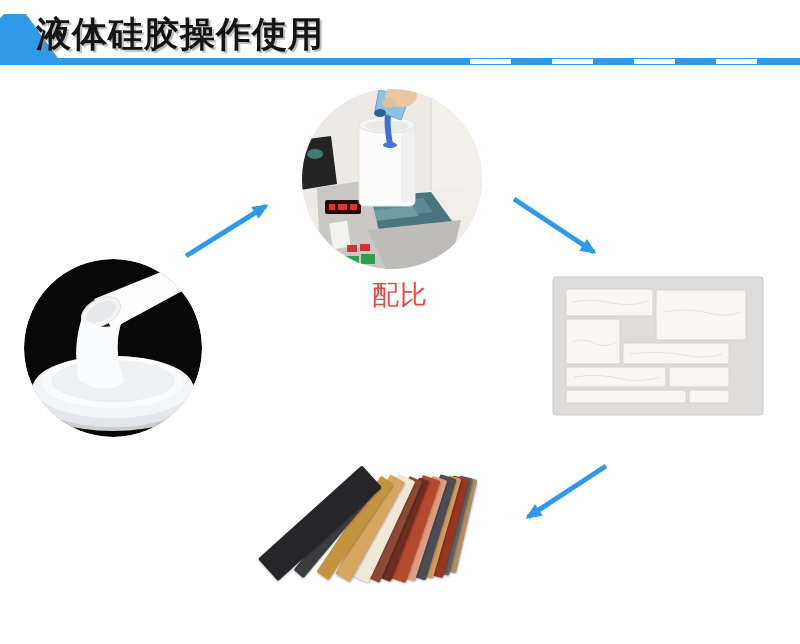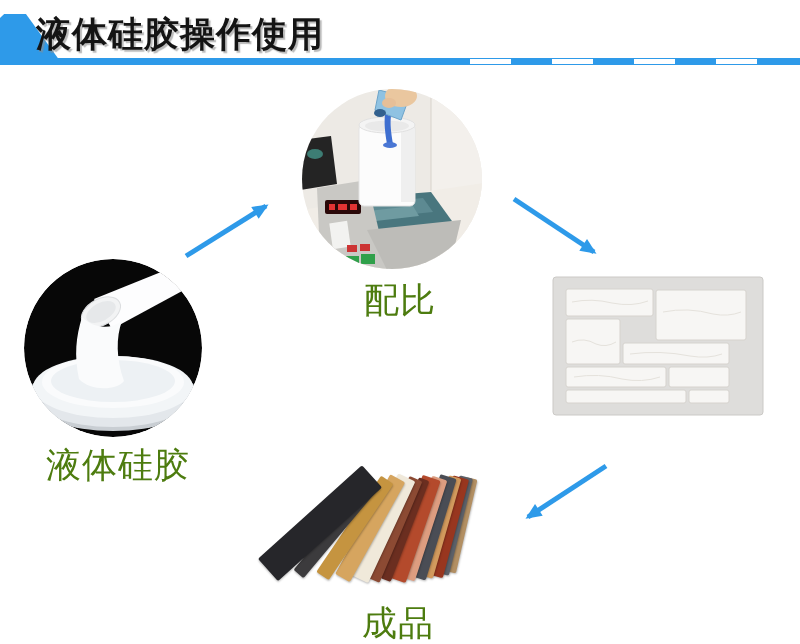--- a/index.html
+++ b/index.html
@@ -24,21 +24,21 @@
     position:absolute; left:0; top:58px; width:800px; height:7px;
     background:var(--accent);
   }
   .bar-seg {
     position:absolute; top:1px; height:5px; width:41px; background:#fff;
   }
   
   .fig { position:absolute; }
   .step-label {
     position:absolute; width:180px; text-align:center;
-    font-size:35px; color:#4d7c0f; letter-spacing:1px; white-space:nowrap;
+    font-size:27px; color:#ef4444; letter-spacing:1px; white-space:nowrap;
   }
   #arrows { position:absolute; left:0; top:0; pointer-events:none; }
   #arrows line { stroke:var(--accent); stroke-width:5; }
   #arrows .ah { fill:var(--accent); }
   
   #fan { position:absolute; left:252px; top:458px; width:280px; height:140px; }
   .strip {
     position:absolute; border-radius:2px;
     box-shadow:1px 1px 2px rgba(0,0,0,.25);
   }
@@ -88,21 +88,20 @@
       <g>
         <polygon points="140,12 158,30 166,25 150,6" fill="#b7babd"></polygon>
         <polygon points="70,40 142,11 160,31 88,70" fill="#fdfdfe"></polygon>
         <ellipse cx="77" cy="53" rx="21" ry="13" transform="rotate(-28 77 53)" fill="#f2f3f4" stroke="#dcdee0"></ellipse>
         <ellipse cx="77" cy="53" rx="16" ry="9" transform="rotate(-28 77 53)" fill="#e6e8ea"></ellipse>
       </g>
 
       <path d="M58,58 C52,78 50,96 55,120 C66,132 92,132 100,122 C92,100 92,78 98,62 C84,72 68,68 58,58 Z" fill="#fafbfc"></path>
     </g>
   </svg>
-  <div class="step-label" style="left:28px; top:442px">液体硅胶</div>
 
   <svg class="fig" style="left:301px; top:88px" width="182" height="182" viewBox="0 0 182 182">
     <defs>
         <clipPath id="c2">
           <circle cx="91" cy="91" r="90"></circle>
         </clipPath>
       </defs>
     <g clip-path="url(#c2)">
       <rect width="182" height="182" fill="#edeae5"></rect>
       <rect x="130" width="52" height="182" fill="#f3f0ec"></rect>
@@ -188,15 +187,14 @@
       <div class="strip" style="left: 114px; top: 12px; width: 14px; height: 110px; background: rgb(140, 74, 51); transform: rotate(23deg); transform-origin: 50% 100%; z-index: 15;"></div>
       <div class="strip" style="left: 127.5px; top: 14px; width: 11px; height: 108px; background: rgb(107, 46, 32); transform: rotate(21deg); transform-origin: 50% 100%; z-index: 14;"></div>
       <div class="strip" style="left: 134.5px; top: 14px; width: 19px; height: 108px; background: rgb(180, 74, 44); transform: rotate(19deg); transform-origin: 50% 100%; z-index: 13;"></div>
       <div class="strip" style="left: 147px; top: 15px; width: 16px; height: 106px; background: rgb(221, 157, 128); transform: rotate(18deg); transform-origin: 50% 100%; z-index: 12;"></div>
       <div class="strip" style="left: 156.5px; top: 14px; width: 17px; height: 106px; background: rgb(74, 77, 85); transform: rotate(17deg); transform-origin: 50% 100%; z-index: 11;"></div>
       <div class="strip" style="left: 167.5px; top: 15px; width: 13px; height: 104px; background: rgb(210, 154, 93); transform: rotate(16deg); transform-origin: 50% 100%; z-index: 10;"></div>
       <div class="strip" style="left: 173.5px; top: 16px; width: 17px; height: 102px; background: rgb(152, 54, 31); transform: rotate(15deg); transform-origin: 50% 100%; z-index: 9;"></div>
       <div class="strip" style="left: 183px; top: 16px; width: 14px; height: 100px; background: rgb(92, 96, 104); transform: rotate(14deg); transform-origin: 50% 100%; z-index: 8;"></div>
       <div class="strip" style="left: 192px; top: 18px; width: 12px; height: 96px; background: rgb(178, 143, 99); transform: rotate(13deg); transform-origin: 50% 100%; z-index: 7;"></div>
     </div>
-  <div class="step-label" style="left:308px; top:600px">成品</div>
 
 </div>
 
 </body></html>

